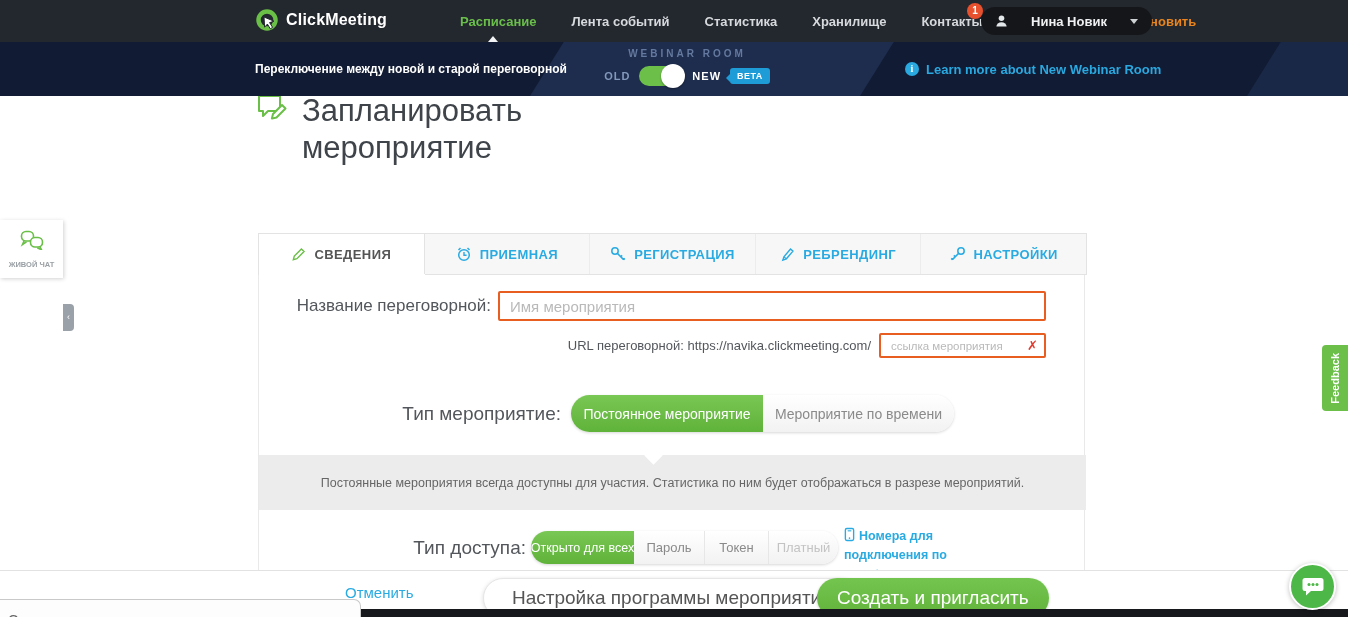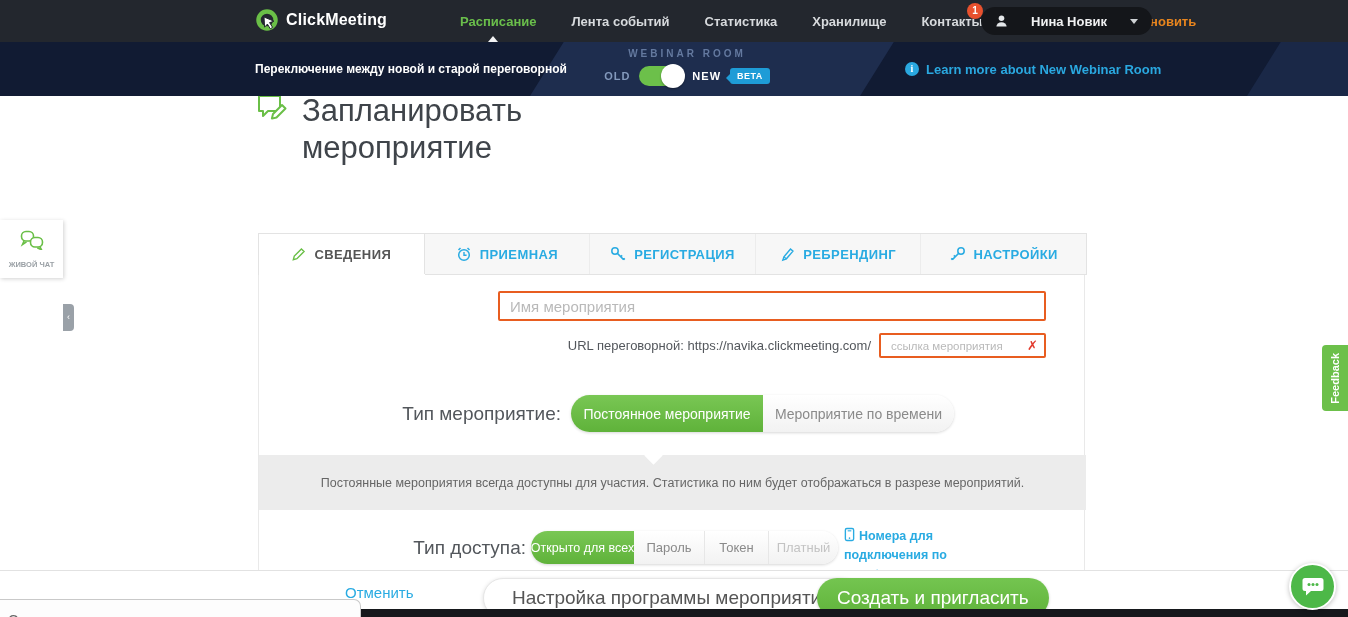--- a/index.html
+++ b/index.html
@@ -223,20 +223,21 @@
       </div>
       <div class="tab">
         <svg width="16" height="16" viewBox="0 0 16 16">
           <circle cx="11" cy="5" r="3.2" fill="none" stroke="currentColor" stroke-width="1.5"></circle>
           <path d="M8.6 7.4 L2.4 13.6 M2.4 13.6 l-1.2-1.2 M5.2 10.8 l-1.4-1.4" fill="none" stroke="currentColor" stroke-width="1.5"></path>
         </svg>
         <span>НАСТРОЙКИ</span>
       </div>
     </div>
 
+    <div class="f-label" style="left:0; top:58px; width:232px; line-height:30px; font-size:17px;">Название переговорной:</div>
     <input class="inp" style="left: 239px; top: 58px; width: 548px; height: 30px;" placeholder="Имя мероприятия">
 
     <div class="f-label" style="left:0; top:100px; width:612px; line-height:25px; font-size:13px;">URL переговорной: https://navika.clickmeeting.com/</div>
     <input class="inp" style="left: 620px; top: 100px; width: 167px; height: 25px; font-size: 11.5px; padding-right: 24px;" placeholder="ссылка мероприятия">
     <span class="xmark" style="left:768px; top:105px;">✗</span>
 
     <div class="f-label" style="left:0; top:162px; width:302px; line-height:37px; font-size:19px;">Тип мероприятие:</div>
     <div class="seg" style="left:312px; top:162px; height:37px;">
       <div class="opt on" style="width:192px; font-size:14px;">Постоянное мероприятие</div>
       <div class="opt" style="width:191px; font-size:14px;">Мероприятие по времени</div>

